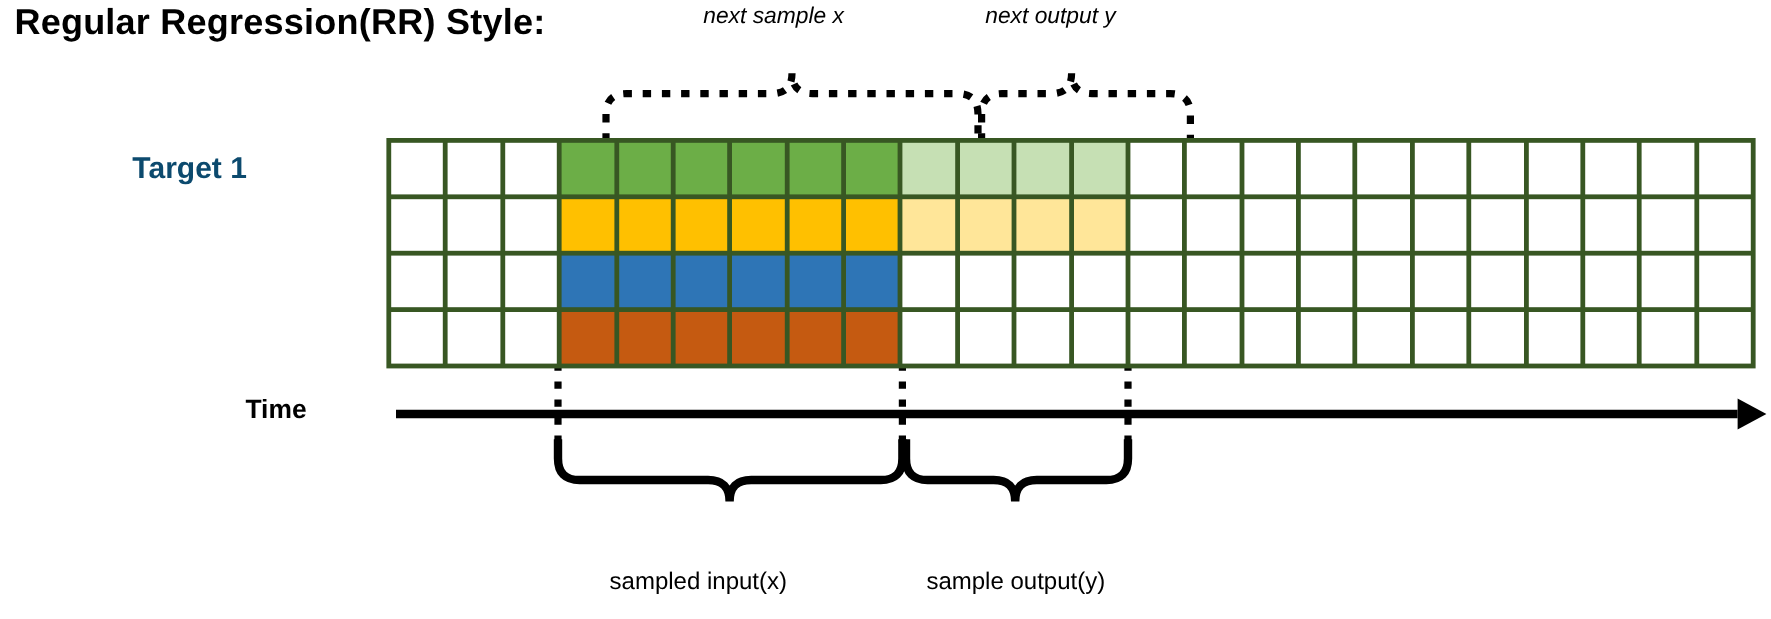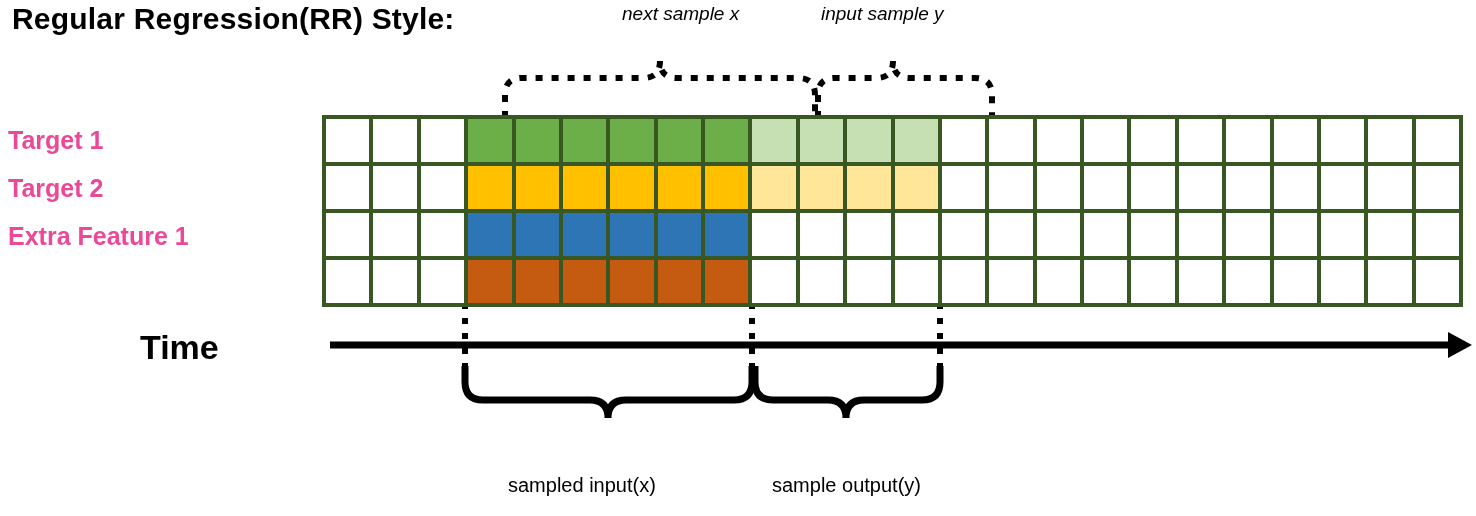--- a/index.html
+++ b/index.html
@@ -17,28 +17,28 @@
     position:absolute;left:12px;top:2px;
     font-size:30px;font-weight:700;color:#000;
     letter-spacing:.2px;white-space:nowrap;
   }
 
   
   .callout{
     position:absolute;font-size:19px;font-style:italic;color:#000;
     white-space:nowrap;
   }
-  #callout-x{left:586px;top:3px;margin-left:36px;}
+  #callout-x{left:586px;top:3px;}
   #callout-y{left:821px;top:3px;}
 
   
   .row-label{
     position:absolute;
-    width:300px;text-align:left;
-    font-size:25px;font-weight:700;color:#ec4899;
+    width:300px;text-align:center;
+    font-size:25px;font-weight:700;color:#0c4a6e;
     white-space:nowrap;
     left:8px;
   }
 
   
   #grid{
     position:absolute;
     left:322px;top:115px;
     width:1141px;height:192px;
     background:#385723;
@@ -53,22 +53,22 @@
   .c-green{background:#6CAE47;}
   .c-green-l{background:#C6E0B4;}
   .c-yellow{background:#FFC000;}
   .c-yellow-l{background:#FFE699;}
   .c-blue{background:#2E75B6;}
   .c-orange{background:#C55A11;}
 
   
   #time-label{
     position:absolute;left:140px;top:328px;
-    width:180px;text-align:left;
-    font-size:34px;font-weight:700;color:#000;
+    width:180px;text-align:center;
+    font-size:22px;font-weight:700;color:#000;
   }
   #time-arrow{position:absolute;left:330px;top:325px;}
 
   
   .ovl{position:absolute;left:0;top:0;pointer-events:none;}
 
   
   .caption{
     position:absolute;font-size:20px;color:#000;line-height:25px;
     white-space:pre;
@@ -77,36 +77,34 @@
   #caption-output{left:772px;top:423px;}
 </style>
 </head>
 <body>
 
 <div id="stage">
 
   <div class="title">Regular Regression(RR) Style:</div>
 
   <div class="callout" id="callout-x">next sample x</div>
-  <div class="callout" id="callout-y">input sample y</div>
+  <div class="callout" id="callout-y">next output y</div>
 
   <svg class="ovl" width="1476" height="516">
 
     <path d="M 505,118 L 505,95 Q 505,78 522,78 L 643,78 Q 660,78 660,61 Q 660,78 677,78 L 798,78 Q 815,78 815,95 L 815,118" fill="none" stroke="#000" stroke-width="6" stroke-dasharray="7 9" stroke-linecap="butt"></path>
 
     <path d="M 818,118 L 818,95 Q 818,78 835,78 L 876,78 Q 893,78 893,61 Q 893,78 910,78 L 975,78 Q 992,78 992,95 L 992,118" fill="none" stroke="#000" stroke-width="6" stroke-dasharray="7 9" stroke-linecap="butt"></path>
 
     <line x1="465" y1="228" x2="465" y2="372" stroke="#000" stroke-width="6" stroke-dasharray="6 9"></line>
     <line x1="752" y1="228" x2="752" y2="372" stroke="#000" stroke-width="6" stroke-dasharray="6 9"></line>
     <line x1="940" y1="228" x2="940" y2="372" stroke="#000" stroke-width="6" stroke-dasharray="6 9"></line>
   </svg>
 
   <div class="row-label" style="top:126px">Target 1</div>
-  <div class="row-label" style="top:174px">Target 2</div>
-  <div class="row-label" style="top:222px">Extra Feature 1</div>
 
   <div id="grid" style="background: rgb(56, 87, 35);">
       <div class="cell"></div>
       <div class="cell"></div>
       <div class="cell"></div>
       <div class="cell c-green"></div>
       <div class="cell c-green"></div>
       <div class="cell c-green"></div>
       <div class="cell c-green"></div>
       <div class="cell c-green"></div>

